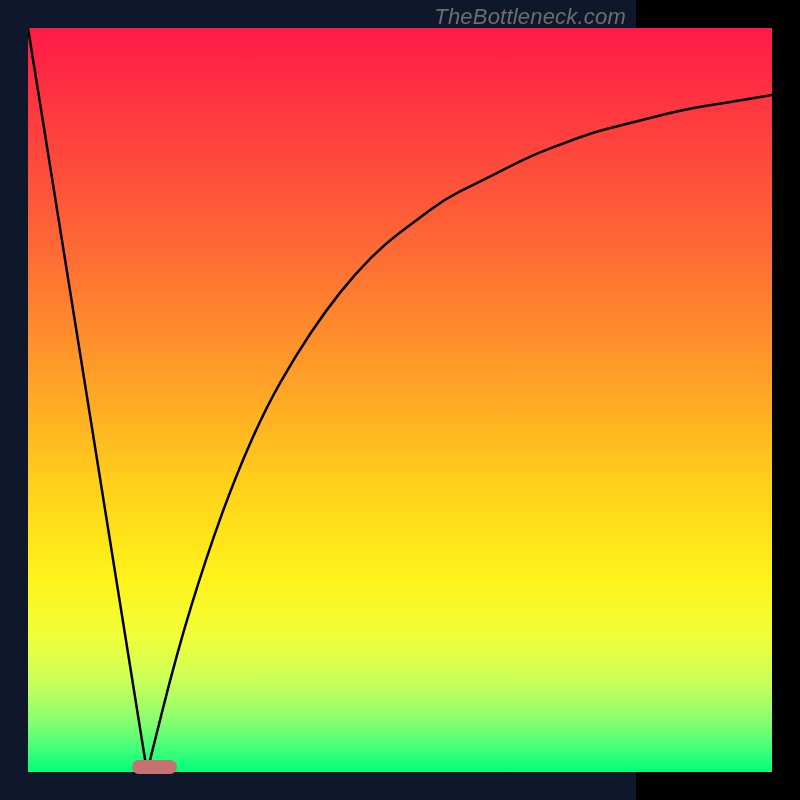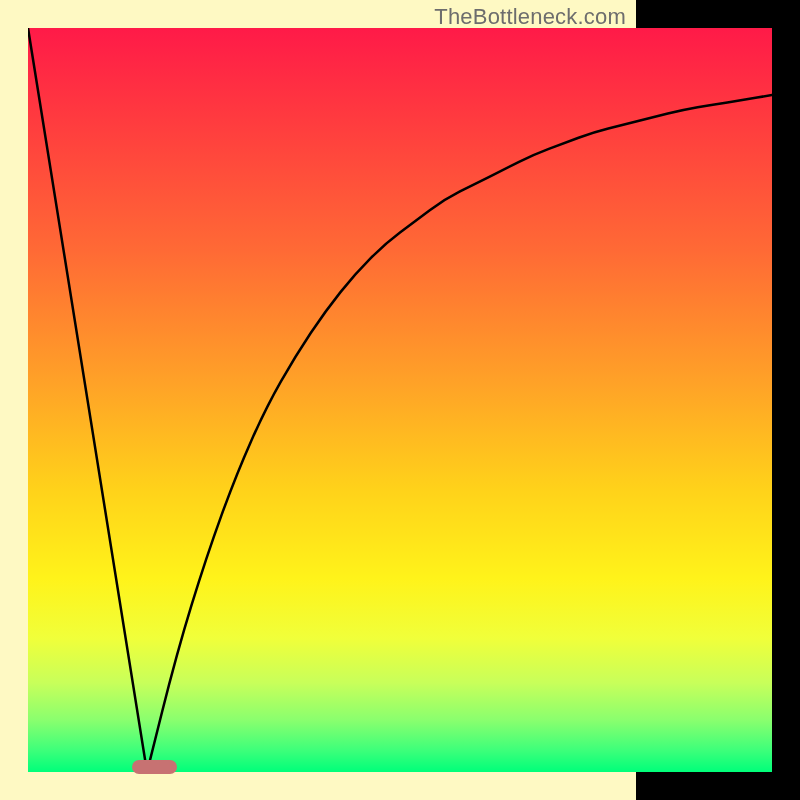--- a/index.html
+++ b/index.html
@@ -8,21 +8,22 @@
     width: 800px;
     height: 800px;
     overflow: hidden;
     background: #000;
     font-family: Arial, Helvetica, sans-serif;
   }
   .frame {
     position: relative;
     width: 636px;
     height: 800px;
-    background: #fef9c3;
+    background: #0f172a;
+    font-style: italic;
   }
   .plot-area {
     position: absolute;
     left: 28px;
     top: 28px;
     width: 744px;
     height: 744px;
     
     background: linear-gradient(
       to bottom,

